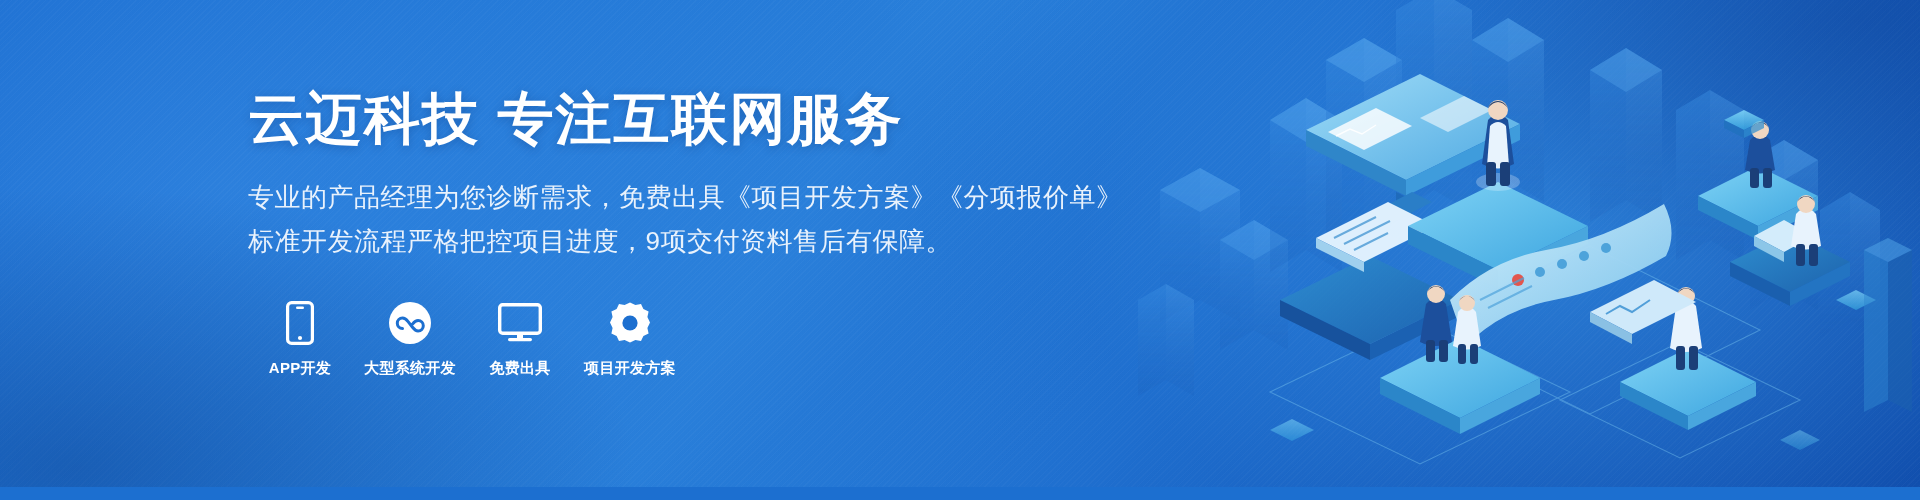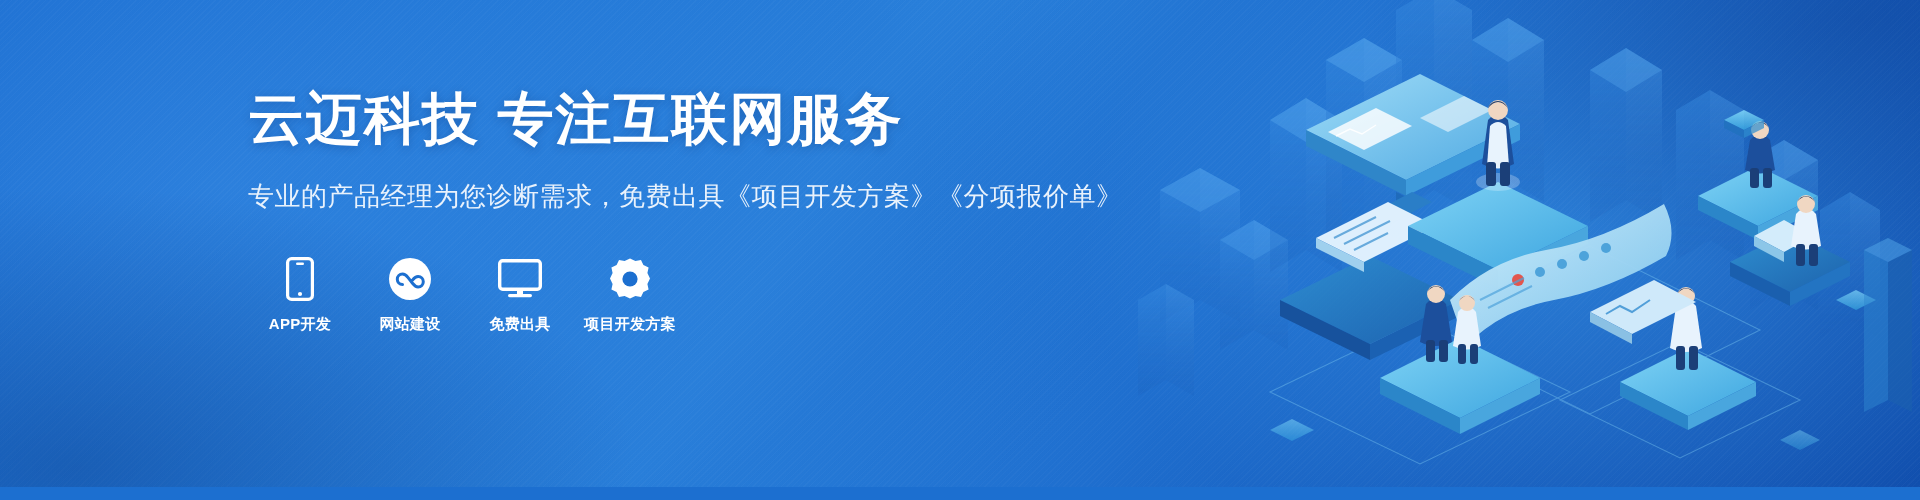--- a/index.html
+++ b/index.html
@@ -52,21 +52,21 @@
   }
   .subline {
     margin-top:24px;
     font-size:26px;
     line-height:1.62;
     color:#e9f2fc;
     letter-spacing:0.5px;
     white-space:nowrap;
     font-weight:400;
   }
-  .subline div { margin-bottom:2px;font-family:Liberation Serif, serif; }
+  .subline div { margin-bottom:2px; }
 
   
   .services {
     display:flex;
     align-items:flex-start;
     margin-top:38px;
     margin-left:4px;
   }
   .service {
     display:flex;
@@ -336,20 +336,21 @@
       </g>
     </svg>
   </div>
 
   <div class="content">
 
     <h1 class="headline">云迈科技 专注互联网服务</h1>
 
     <div class="subline">
       <div>专业的产品经理为您诊断需求，免费出具《项目开发方案》《分项报价单》</div>
+      <div>标准开发流程严格把控项目进度，9项交付资料售后有保障。</div>
     </div>
 
     <div class="services">
 
       <div class="service">
         <span class="svc-icon">
           <svg width="28" height="44" viewBox="0 0 28 44" xmlns="http://www.w3.org/2000/svg">
             <rect x="1.6" y="1.6" width="24.8" height="40.8" rx="4" ry="4" fill="none" stroke="#ffffff" stroke-width="3.2"></rect>
             <rect x="10" y="5.5" width="8" height="2.6" rx="1.3" fill="#ffffff"></rect>
             <circle cx="14" cy="37" r="2.1" fill="#ffffff"></circle>
@@ -358,21 +359,21 @@
         <span class="svc-label">APP开发</span>
       </div>
 
       <div class="service">
         <span class="svc-icon">
           <svg width="44" height="44" viewBox="0 0 44 44" xmlns="http://www.w3.org/2000/svg">
             <circle cx="22" cy="22" r="21" fill="#ffffff"></circle>
             <path d="M14.5 27.5 c-3 0 -5.2 -2.3 -5.2 -5.2 c0 -2.9 2.2 -5.2 5.2 -5.2 c2.6 0 4.2 1.8 5.6 3.6 l4.4 5.6 c1.4 1.8 3 3.6 5.6 3.6 c3 0 5.2 -2.3 5.2 -5.2 c0 -2.9 -2.2 -5.2 -5.2 -5.2 c-2.6 0 -4.2 1.8 -5.6 3.6" fill="none" stroke="#1c6fd0" stroke-width="3" stroke-linecap="round" stroke-linejoin="round"></path>
           </svg>
         </span>
-        <span class="svc-label">网站建设</span>
+        <span class="svc-label">大型系统开发</span>
       </div>
 
 
       <div class="service">
         <span class="svc-icon">
           <svg width="44" height="40" viewBox="0 0 44 40" xmlns="http://www.w3.org/2000/svg">
             <rect x="1.7" y="1.7" width="40.6" height="28.6" rx="3" ry="3" fill="none" stroke="#ffffff" stroke-width="3.4"></rect>
             <rect x="19" y="30" width="6" height="5" fill="#ffffff"></rect>
             <rect x="10" y="35" width="24" height="3.2" rx="1.6" fill="#ffffff"></rect>
           </svg>

